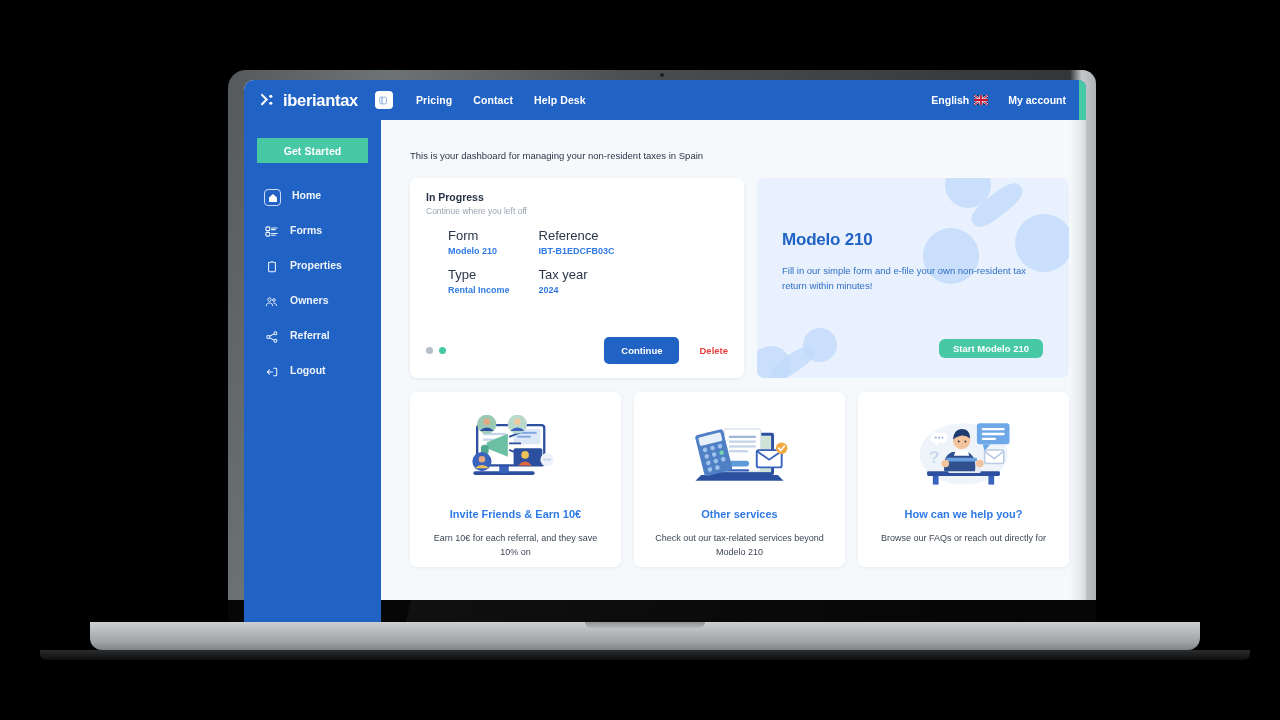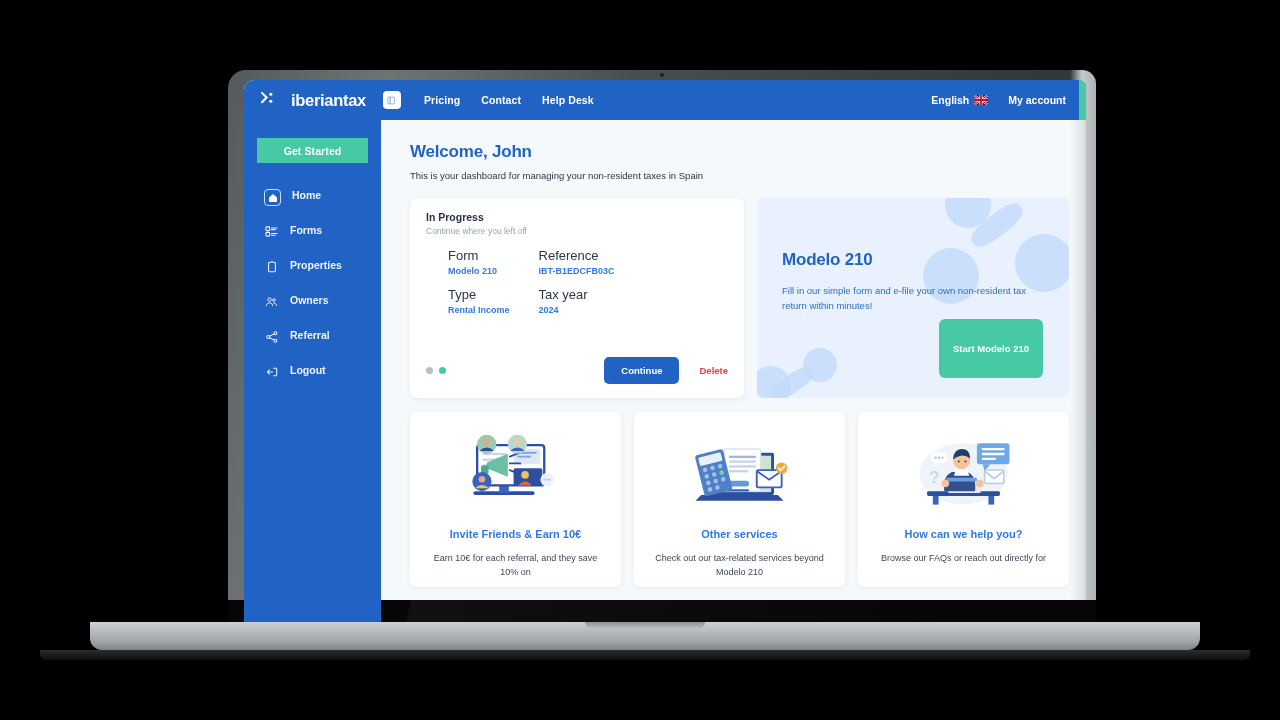--- a/index.html
+++ b/index.html
@@ -63,21 +63,21 @@
     position:absolute; left:180px; top:-4px; width:560px; height:34px;
     background:linear-gradient(100deg,rgba(255,255,255,.045),rgba(255,255,255,.015) 60%,transparent);
     transform:skewX(-14deg);
   }
 
   
   .topbar{
     position:absolute; left:0; top:0; width:100%; height:40px;
     background:#2163c4; display:flex; align-items:center; z-index:20;
   }
-  .brand{ display:flex; gap:15px; margin-left:17px; }
+  .brand{ display:flex; align-items:center; gap:7px; margin-left:17px; }
   .brand-mark{ width:15px;height:14px; }
   .brand-text{ color:#fff; font-size:16.5px; font-weight:700; letter-spacing:-.3px; }
   .collapse-btn{
     width:18px;height:18px;border-radius:4px;background:#fff;margin-left:17px;
     display:flex;align-items:center;justify-content:center;
   }
   .topnav{ display:flex; gap:21px; margin-left:23px; }
   .topnav a{ color:#ffffff; font-size:10.5px; font-weight:600; text-decoration:none; letter-spacing:.1px; }
   .topbar-right{ margin-left:auto; display:flex; align-items:flex-end; gap:20px; margin-right:13px; }
   .lang{ display:flex; align-items:center; gap:5px; color:#fff; font-size:10.5px; font-weight:600; }
@@ -149,21 +149,21 @@
   
   .card-promo{
     flex:1; height:200px; background:#e8f1fd; border-radius:7px; position:relative;
     overflow:hidden; padding:52px 0 0 25px;
   }
   .blob{ position:absolute; background:#c3dcfa; border-radius:50%; opacity:.85; }
   .promo-h{ color:#2163c4; font-size:17px; font-weight:700; position:relative; z-index:2; letter-spacing:-.2px;}
   .promo-p{ color:#2f6fc4; font-size:9.5px; line-height:1.55; margin-top:14px; width:262px; position:relative; z-index:2; }
   .btn-start{
     position:absolute; right:26px; bottom:20px; background:#46c9a4; color:#fff;
-    font-size:9.5px; font-weight:700; border-radius:6px; padding:24px 14px; z-index:3;
+    font-size:9.5px; font-weight:700; border-radius:6px; padding:4px 14px; z-index:3;
   }
 
   
   .row-cards{ display:flex; gap:13px; margin-top:14px; }
   .info-card{
     flex:1; background:#fff; border-radius:7px; box-shadow:0 1px 4px rgba(26,51,92,.07);
     height:175px; padding:18px 14px 0; text-align:center; overflow:hidden;
   }
   .ic-art{ height:84px; display:flex; align-items:center; justify-content:center; }
   .ic-title{ color:#2f7ae5; font-size:11px; font-weight:700; margin-top:14px; }
@@ -287,21 +287,20 @@
             <svg viewBox="0 0 14 14" width="12" height="12">
               <path d="M9 2.5H11.2a1.3 1.3 0 0 1 1.3 1.3v6.4a1.3 1.3 0 0 1 -1.3 1.3H9" fill="none" stroke="#eef3fb" stroke-width="1.2" stroke-linecap="round"></path>
               <path d="M7.6 7H1.6M4 4.4 1.5 7 4 9.6" fill="none" stroke="#eef3fb" stroke-width="1.2" stroke-linecap="round" stroke-linejoin="round"></path>
             </svg>
           </span>
           <span>Logout</span>
         </div>
       </aside>
 
       <main class="main">
-        <h1 class="page-title">Welcome, John</h1>
         <p class="page-sub">This is your dashboard for managing your non-resident taxes in Spain</p>
 
         <div class="row-top">
 
           <section class="card-progress">
             <div class="ip-title">In Progress</div>
             <div class="ip-sub">Continue where you left off</div>
 
             <div class="ip-body">
 

